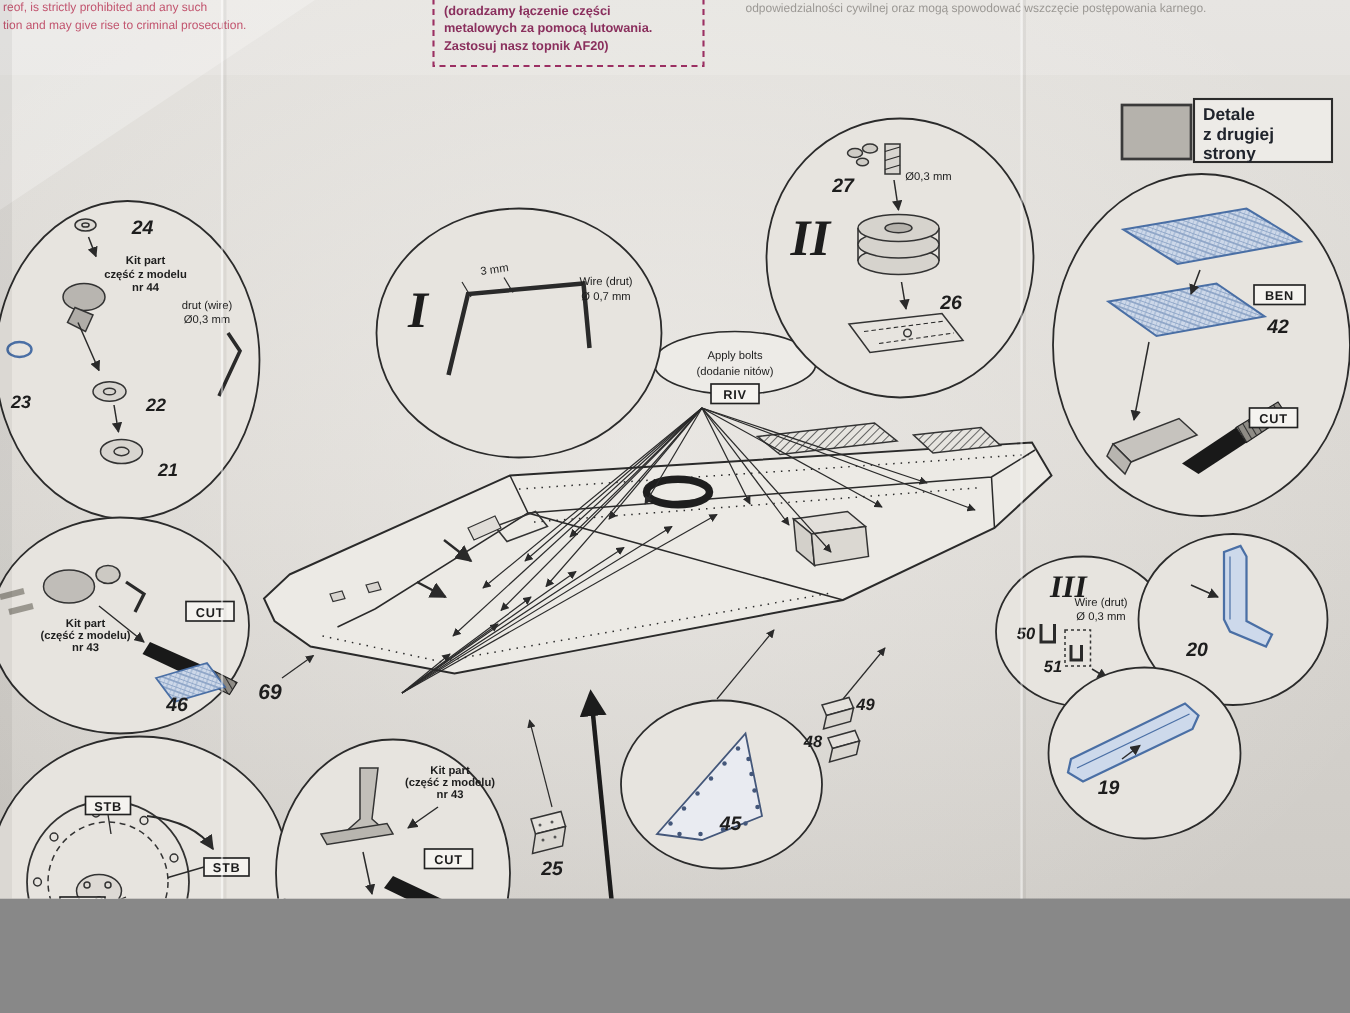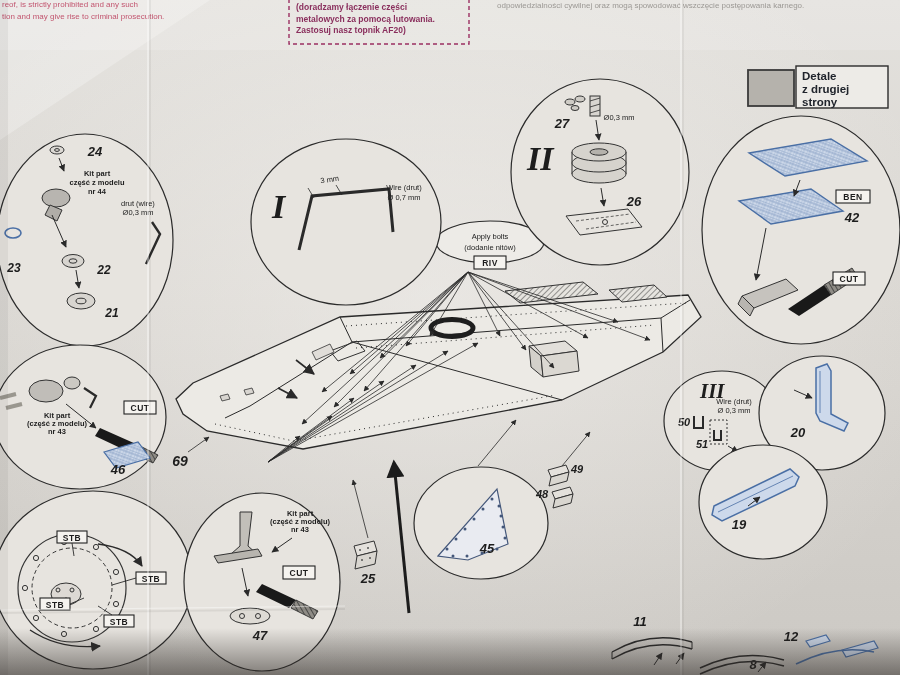--- a/index.html
+++ b/index.html
@@ -1,16 +1,16 @@
 <!DOCTYPE html>
 <html><head>
 <meta charset="utf-8">
 <style>
   html,body{margin:0;padding:0;background:#888;}
-  .sheet{position:relative;width:900px;height:675px;overflow:hidden;font-family:"Liberation Sans",sans-serif;}
+  .sheet{position:relative;width:900px;height:599px;overflow:hidden;font-family:"Liberation Sans",sans-serif;}
   svg{display:block}
   .t{font-family:"Liberation Sans",sans-serif;fill:#1d1d1d;}
   .num{font-size:13px;font-weight:bold;font-style:italic;}
   .num12{font-size:12px;font-weight:bold;font-style:italic;}
   .num11{font-size:11px;font-weight:bold;font-style:italic;}
   .small{font-size:7.5px;}
   .smallb{font-size:7.5px;font-weight:bold;}
   .tag{font-size:8.5px;font-weight:bold;letter-spacing:.5px;}
   .roman{font-family:"Liberation Serif",serif;font-weight:bold;font-style:italic;}
   .red{fill:#c2556f;font-size:8px;}

